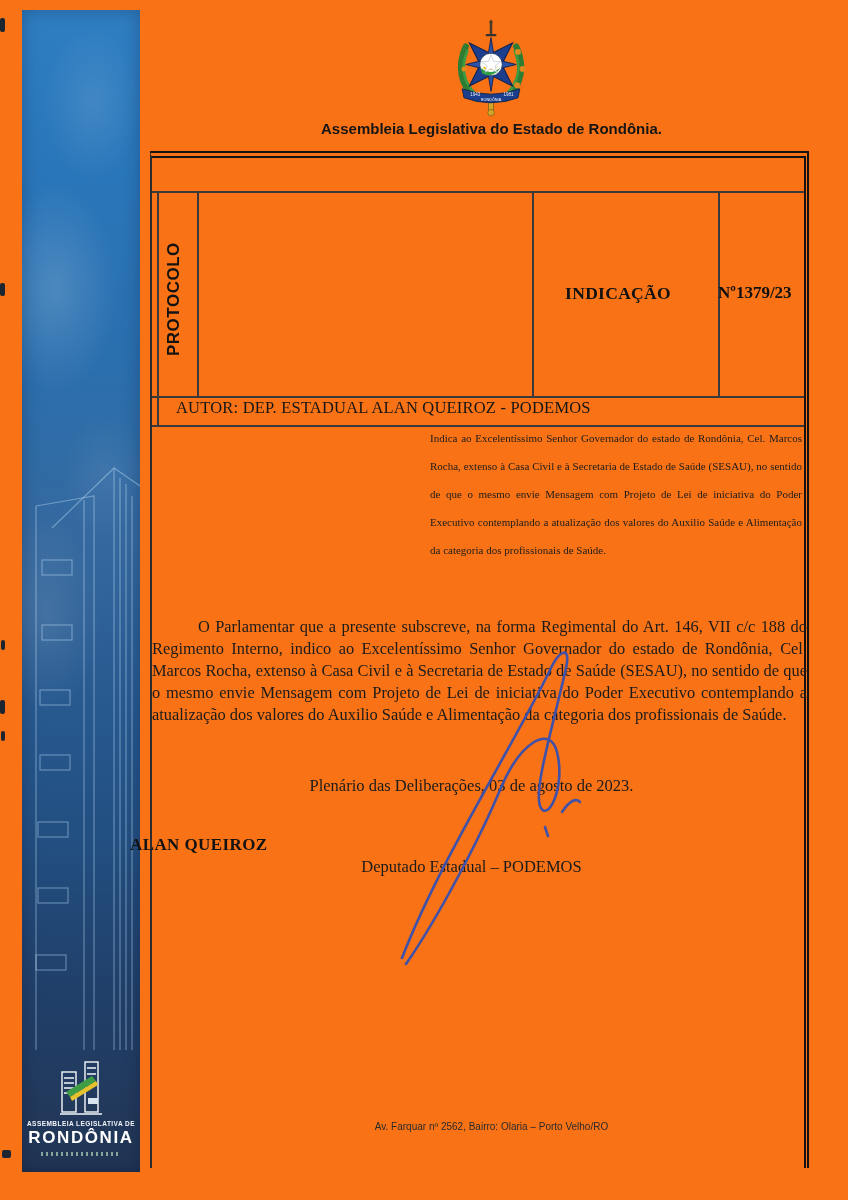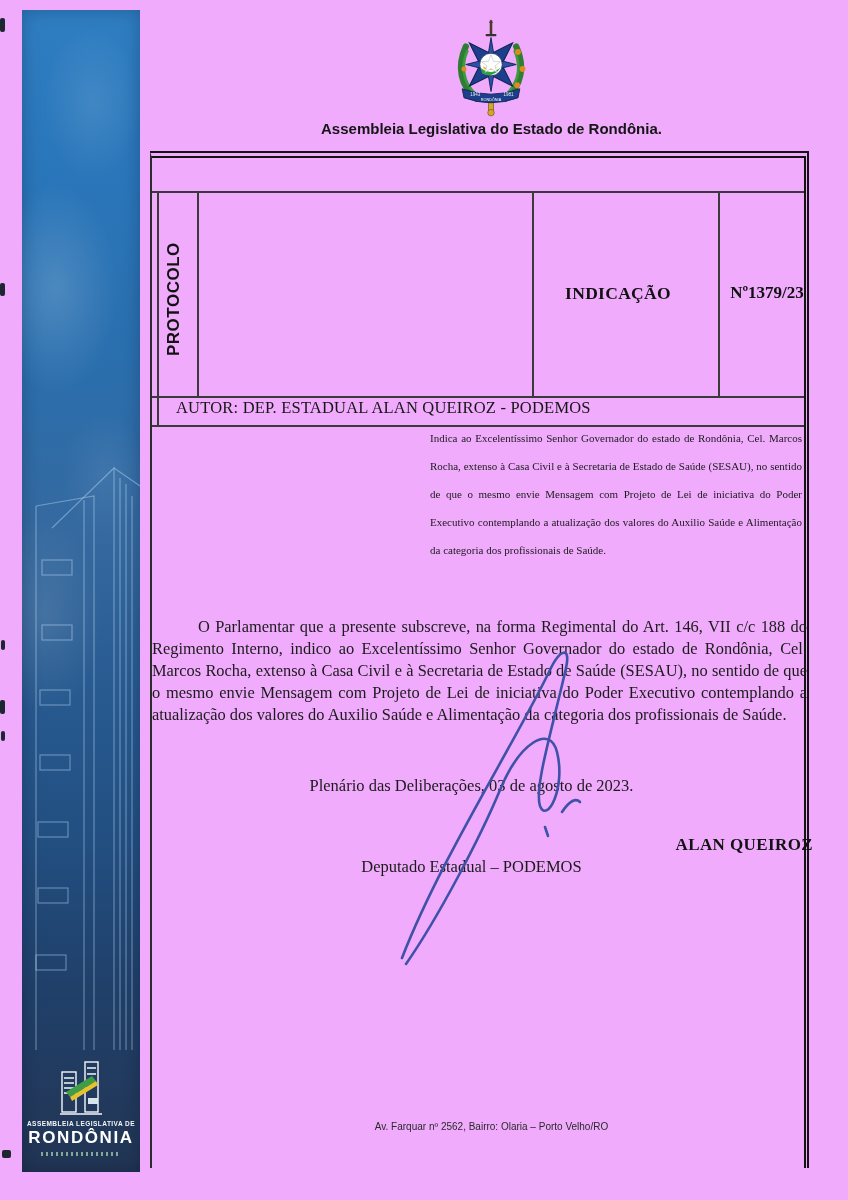--- a/index.html
+++ b/index.html
@@ -1,16 +1,16 @@
 <!DOCTYPE html>
 <html lang="pt"><head>
 <meta charset="utf-8">
 <style>
   html,body{margin:0;padding:0;background:#e8e8e6;}
-  .page{position:relative;width:848px;height:1200px;background:#f0abfc;overflow:hidden;
+  .page{position:relative;width:848px;height:1200px;background:#f97316;overflow:hidden;
         font-family:"Liberation Serif","DejaVu Serif",serif;color:#1c1c1c;margin:0 auto;}
 
   
   .sidebar{position:absolute;left:22px;top:10px;width:118px;height:1162px;
     background:linear-gradient(180deg,#2f7ec2 0%,#2a76ba 14%,#2a6fae 30%,#35699f 45%,
                #27598f 60%,#224e80 72%,#20406a 84%,#223a5e 93%,#213554 100%);
     box-shadow:inset 0 0 18px rgba(0,0,30,.25);}
   .sidebar::after{content:"";position:absolute;inset:0;
     background:
       radial-gradient(90px 150px at 28% 24%,rgba(255,255,255,.16),transparent 70%),
@@ -39,33 +39,33 @@
   .frame{position:absolute;left:150px;top:151px;width:652px;height:1010px;
     border-top:7px double #141414;border-left:2px solid #2c2c2c;border-right:5px double #141414;}
   .hline{position:absolute;left:0;right:0;height:1.5px;background:#3a3a3a;}
   .vline{position:absolute;width:1.5px;background:#3a3a3a;}
   .protocolo{position:absolute;left:-8px;top:158px;width:60px;text-align:center;
     transform:rotate(-90deg);transform-origin:center;
     font-family:"Liberation Sans","DejaVu Sans",sans-serif;font-weight:700;font-size:17px;
     letter-spacing:.5px;color:#121212;white-space:nowrap;}
   .indicacao{position:absolute;left:382px;top:125px;width:168px;text-align:center;
     font-weight:700;font-size:17.5px;letter-spacing:.3px;color:#111;}
-  .docnum{position:absolute;left:566px;top:125px;width:98px;text-align:center;
+  .docnum{position:absolute;left:566px;top:125px;width:98px;
     font-weight:700;font-size:17px;color:#111;white-space:nowrap;}
   .autor{position:absolute;left:24px;top:240px;width:630px;font-size:16.5px;
     letter-spacing:.2px;color:#161616;white-space:nowrap;}
 
   
   .ementa{position:absolute;left:430px;top:424px;width:372px;
     font-size:11px;line-height:28px;text-align:justify;color:#1b1b1b;}
   .body-par{position:absolute;left:152px;top:616px;width:655px;
     font-size:16.4px;line-height:21.9px;text-align:justify;text-indent:46px;color:#1b1b1b;}
   .dateline{position:absolute;left:130px;top:776px;width:683px;text-align:center;
     font-size:16.5px;color:#1b1b1b;}
-  .sign-name{position:absolute;left:130px;top:835px;width:683px;text-align:right;
+  .sign-name{position:absolute;left:130px;top:835px;width:683px;text-align:left;
     font-weight:700;font-size:17px;letter-spacing:.4px;color:#131313;}
   .sign-role{position:absolute;left:130px;top:857px;width:683px;text-align:center;
     font-size:16.5px;color:#1b1b1b;}
   .signature{position:absolute;left:380px;top:640px;width:210px;height:340px;pointer-events:none;}
 
   
   .footer{position:absolute;left:150px;top:1118px;width:683px;text-align:center;
     font-family:"Liberation Sans","DejaVu Sans",sans-serif;font-size:10px;line-height:17px;color:#2a2a2a;}
 </style>
 </head>

